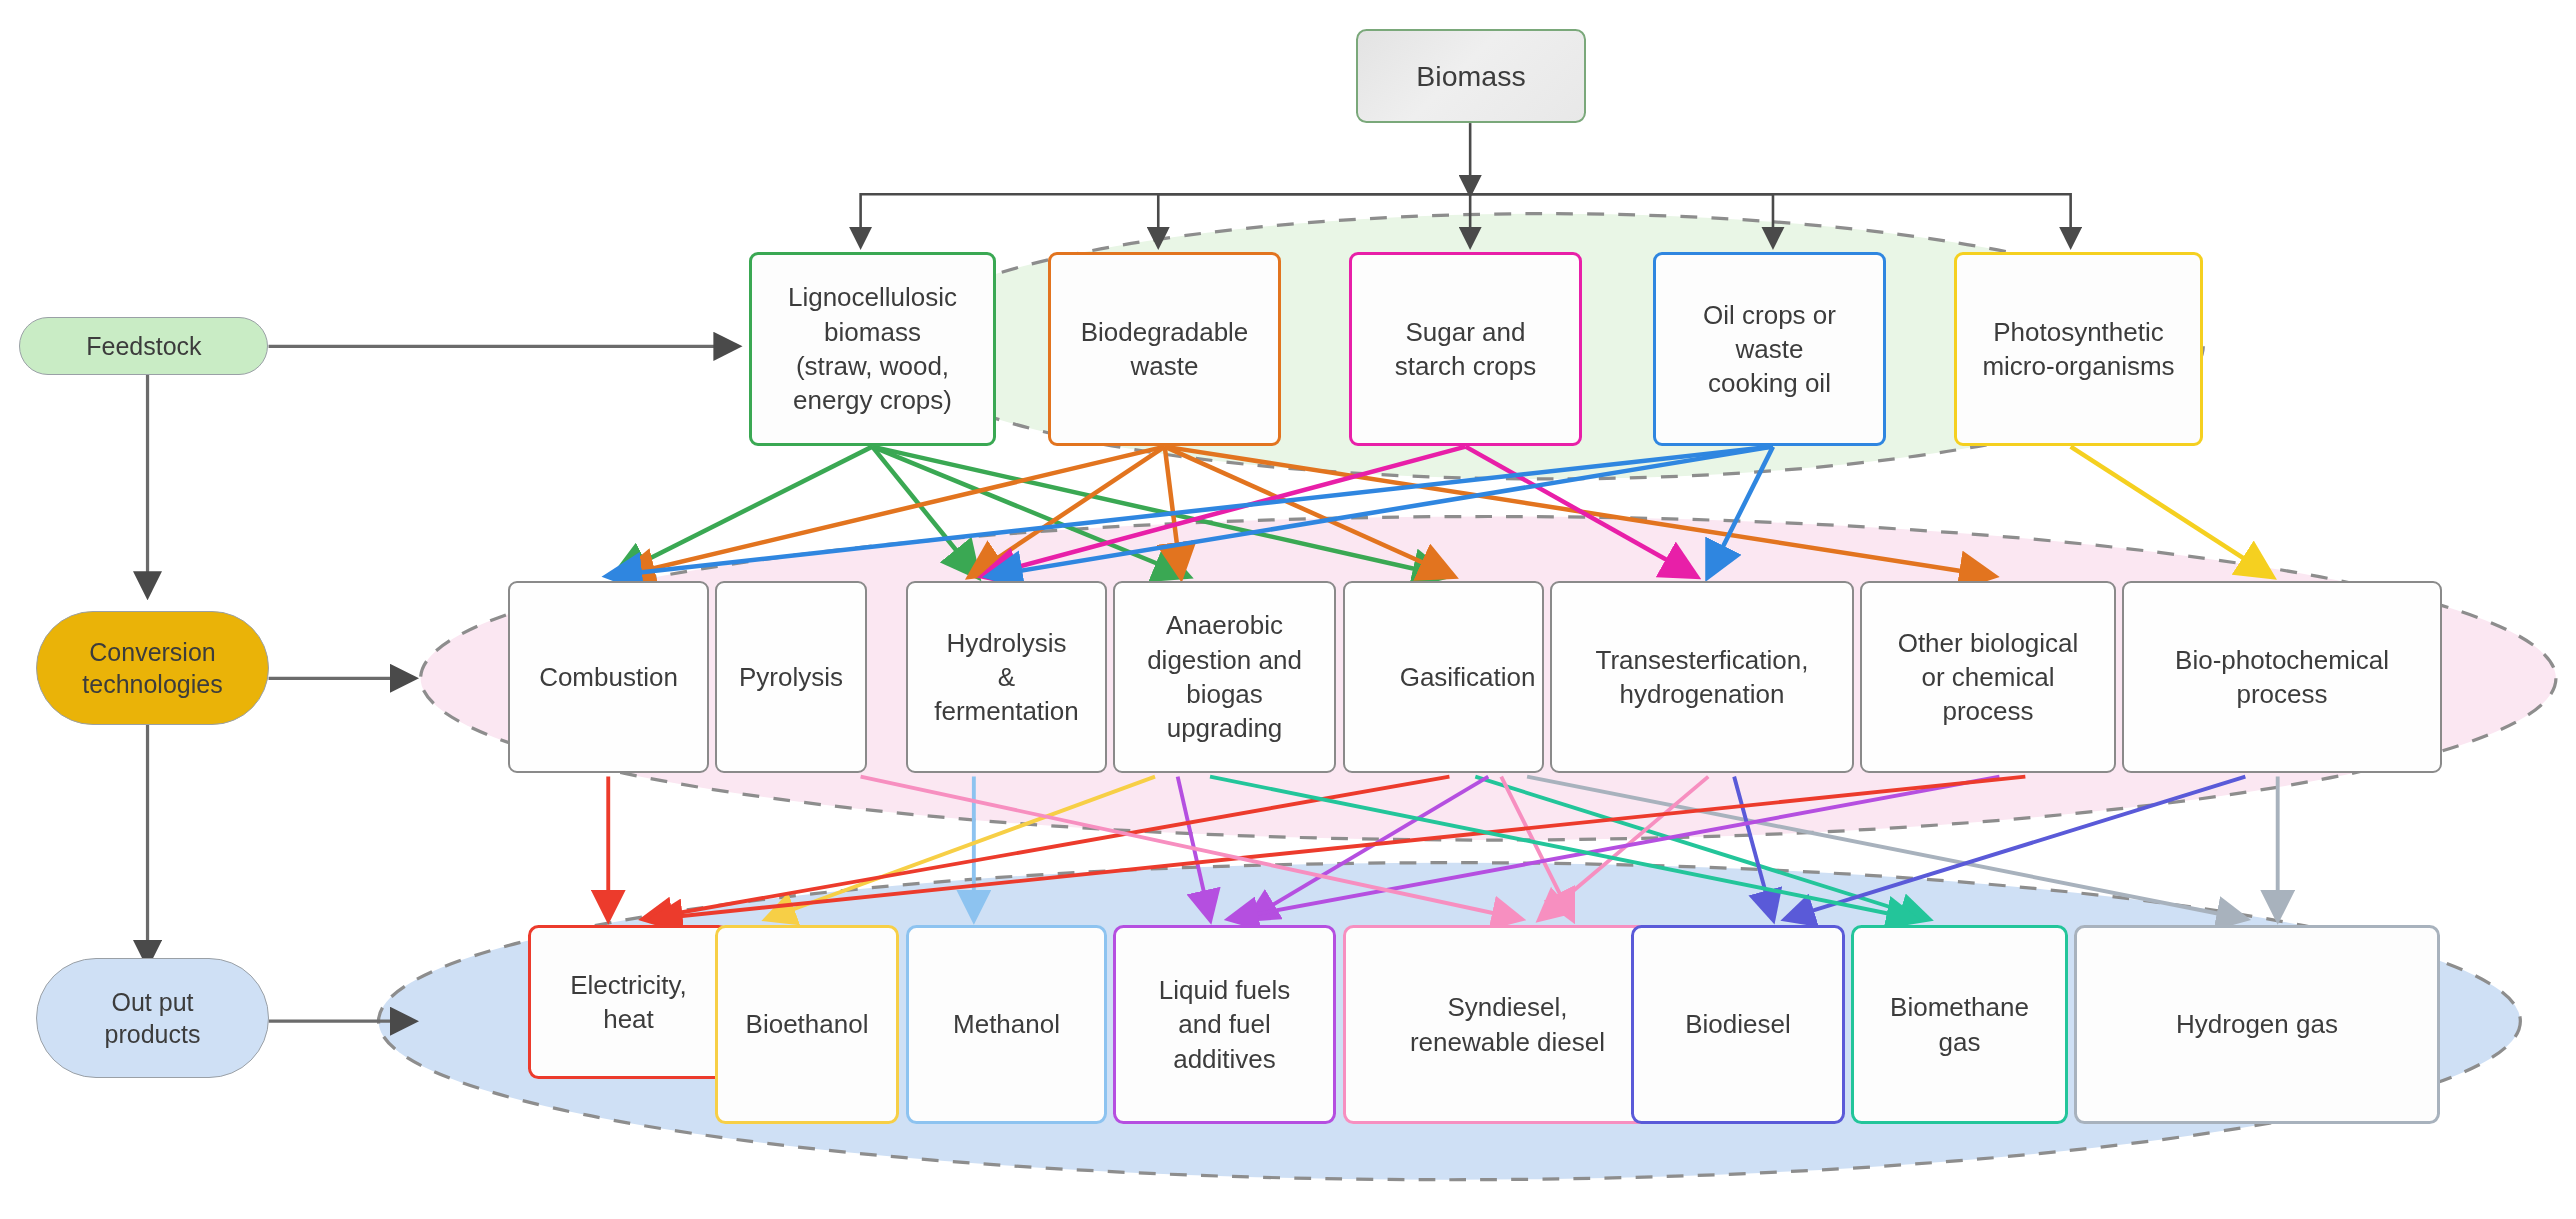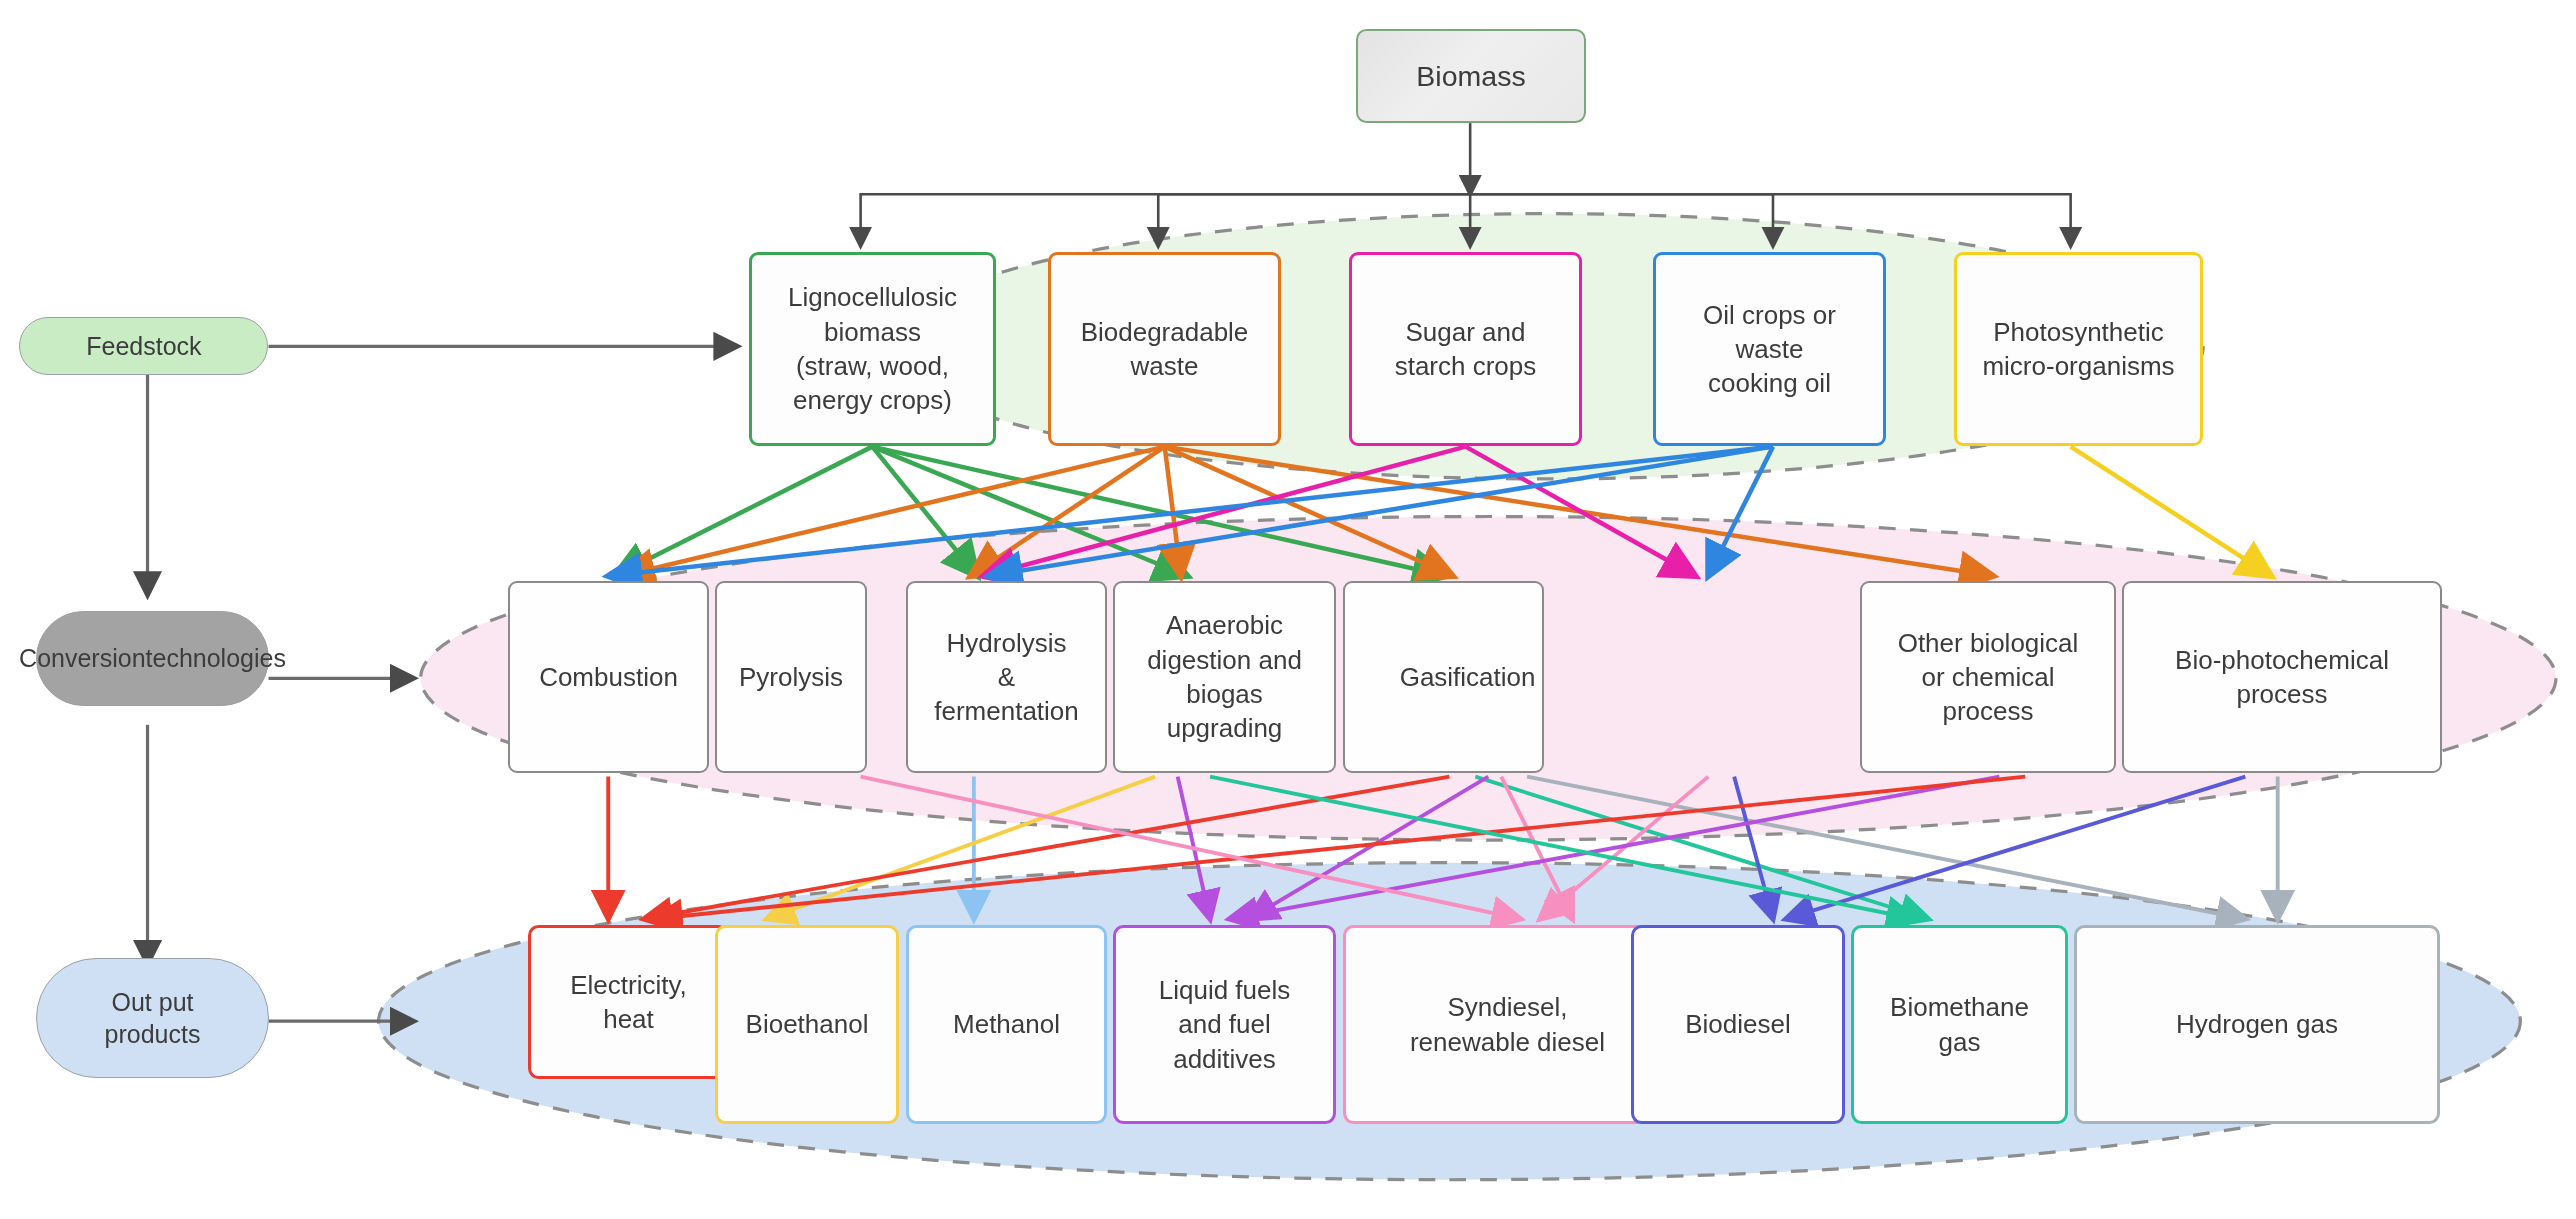--- a/index.html
+++ b/index.html
@@ -174,21 +174,21 @@
   </svg>
 
   <div class="biomass" style="left:1356px;top:29px;width:230px;height:94px;">
     <span>Biomass</span>
   </div>
 
   <div class="pill" style="left:19.4px;top:317px;width:249px;height:58px;background:#c9ecc5;">
     <span>Feedstock</span>
   </div>
 
-  <div class="pill" style="left:36px;top:611px;width:233px;height:95px;background:#a3a3a3;">
+  <div class="pill" style="left:36px;top:611px;width:233px;height:114px;background:#eab308;flex-direction:column;">
     <span>Conversion</span>
     <span>technologies</span>
   </div>
 
   <div class="pill" style="left:36px;top:958px;width:233px;height:120px;background:#cfe0f5;flex-direction:column;">
     <span>Out put</span>
     <span>products</span>
   </div>
 
   <div class="node fbox" style="left:749px;top:252px;width:247px;height:194px;border-color:#3aa853;">
@@ -257,20 +257,26 @@
       <div>upgrading</div>
     </div>
   </div>
 
   <div class="node cbox" style="left:1343px;top:581px;width:201px;height:192px;justify-content:flex-end;">
     <div class="nodeinner">
       <div>Gasification</div>
     </div>
   </div>
 
+  <div class="node cbox" style="left:1550px;top:581px;width:304px;height:192px;">
+    <div class="nodeinner">
+      <div>Transesterfication,</div>
+      <div>hydrogenation</div>
+    </div>
+  </div>
 
   <div class="node cbox" style="left:1860px;top:581px;width:256px;height:192px;">
     <div class="nodeinner">
       <div>Other biological</div>
       <div>or chemical</div>
       <div>process</div>
     </div>
   </div>
 
   <div class="node cbox" style="left:2122px;top:581px;width:320px;height:192px;">

